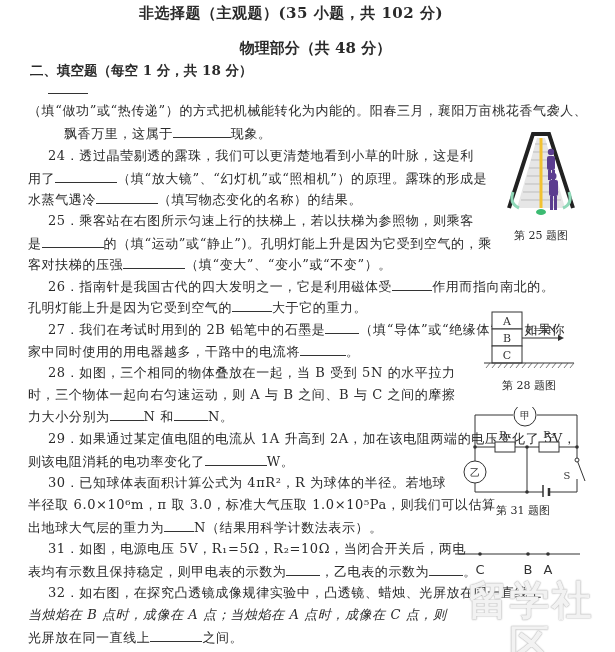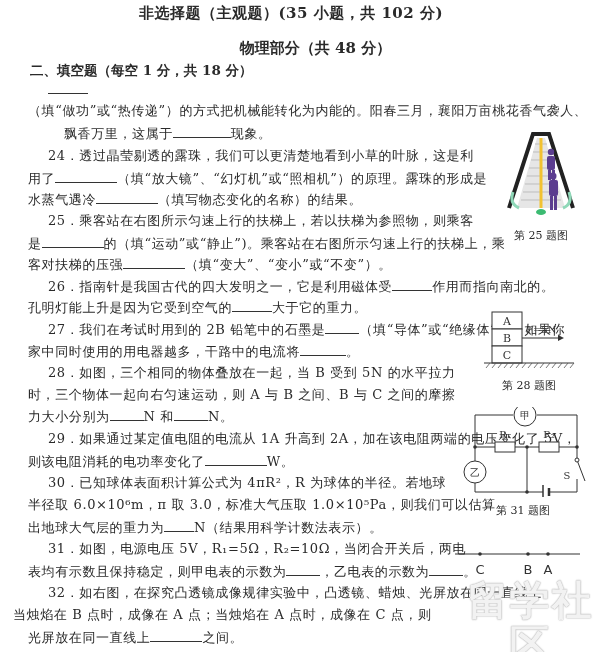--- a/index.html
+++ b/index.html
@@ -42,21 +42,21 @@
     <span>用了</span><span class="blank" style="width:62px"></span><span>（填“放大镜”、“幻灯机”或“照相机”）的原理。露珠的形成是</span>
   </div>
   <div class="line" style="left:28px;top:190px;">
     <span>水蒸气遇冷</span><span class="blank" style="width:62px"></span><span>（填写物态变化的名称）的结果。</span>
   </div>
 </div>
 
 <div>
   <div class="line" style="left:48px;top:212px;">25．乘客站在右图所示匀速上行的扶梯上，若以扶梯为参照物，则乘客</div>
   <div class="line" style="left:28px;top:234px;">
-    <span>是</span><span class="blank" style="width:62px"></span><span>的（填“运动”或“静止”)。乘客站在右图所示匀速上行的扶梯上，乘</span>
+    <span>是</span><span class="blank" style="width:62px"></span><span>的（填“运动”或“静止”)。孔明灯能上升是因为它受到空气的，乘</span>
   </div>
   <div class="line" style="left:28px;top:255px;">
     <span>客对扶梯的压强</span><span class="blank" style="width:62px"></span><span>（填“变大”、“变小”或“不变”）。</span>
   </div>
 </div>
 
 <div class="fig" style="left:505px;top:128px;width:72px;height:115px;">
   <svg width="72" height="96" viewBox="0 0 72 96">
     <path d="M4 80 L28 6 L44 6 L68 80" fill="none" stroke="#222" stroke-width="4"></path>
     <path d="M12 80 L32 10 L40 10 L60 80 Z" fill="#e6e6e6"></path>
@@ -208,21 +208,21 @@
 
 <div>
   <div class="line" style="left:48px;top:540px;">31．如图，电源电压 5V，R₁=5Ω，R₂=10Ω，当闭合开关后，两电</div>
   <div class="line" style="left:28px;top:562px;">
     <span>表均有示数且保持稳定，则甲电表的示数为</span><span class="blank" style="width:34px"></span><span>，乙电表的示数为</span><span class="blank" style="width:34px"></span><span>。</span>
   </div>
 </div>
 
 <div>
   <div class="line" style="left:48px;top:584px;">32．如右图，在探究凸透镜成像规律实验中，凸透镜、蜡烛、光屏放在同一直线上。</div>
-  <div class="line" style="left:13px;top:606px;">当烛焰在 B 点时，成像在 A 点；当烛焰在 A 点时，成像在 C 点，则</div>
+  <div class="line" style="left:28px;top:606px;font-style:italic;">当烛焰在 B 点时，成像在 A 点；当烛焰在 A 点时，成像在 C 点，则</div>
   <div class="line" style="left:28px;top:628px;">
     <span>光屏放在同一直线上</span><span class="blank" style="width:52px"></span><span>之间。</span>
   </div>
 </div>
 
 <div class="fig" style="left:455px;top:548px;width:130px;height:30px;">
   <svg width="130" height="30" viewBox="0 0 130 30">
     <line x1="0" y1="6" x2="125" y2="6" stroke="#333" stroke-width="1.2"></line>
     <circle cx="25" cy="6" r="1.8" fill="#333"></circle>
     <circle cx="73" cy="6" r="1.8" fill="#333"></circle>

